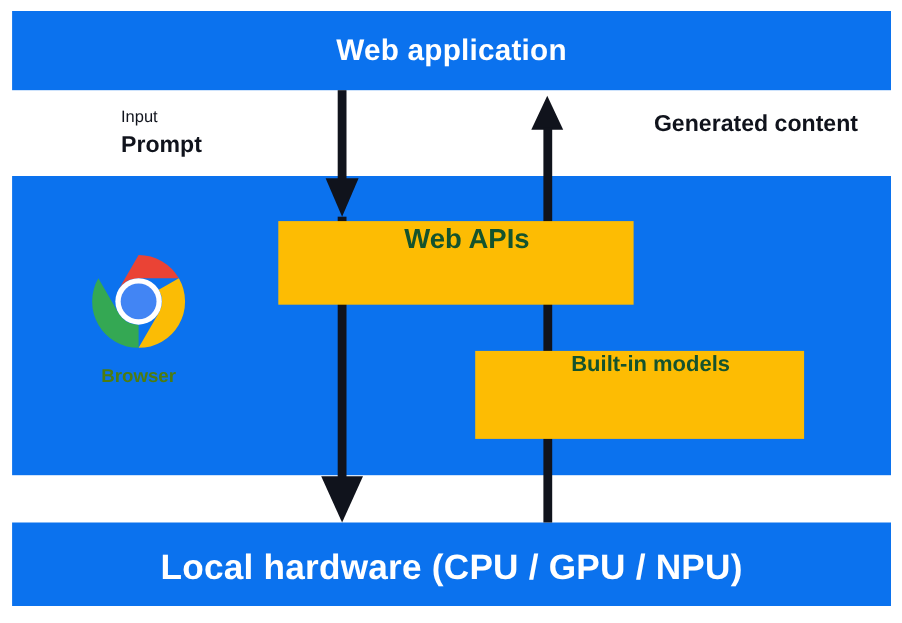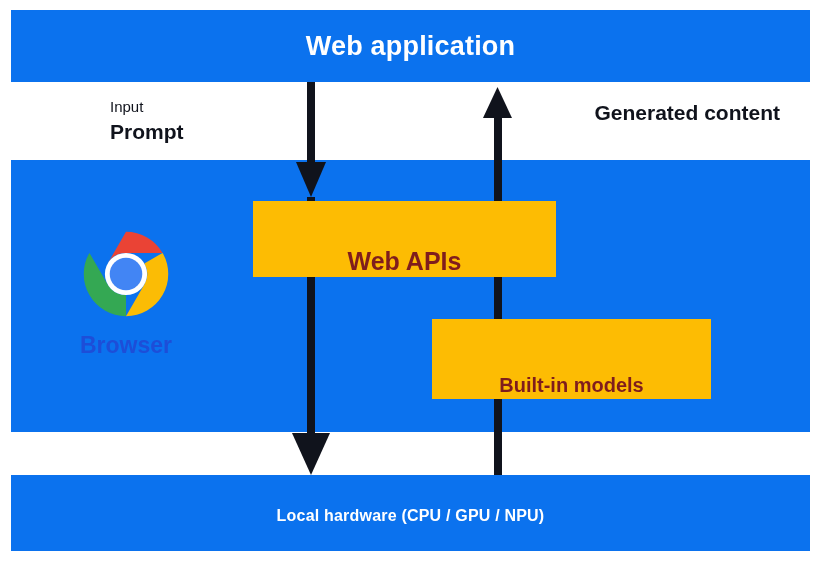--- a/index.html
+++ b/index.html
@@ -40,66 +40,67 @@
     white-space: nowrap;
   }
   #band-top .band-title {
     top: 50%;
     transform: translateY(-50%);
     font-size: 27px;
   }
   #band-bottom .band-title {
     top: 50%;
     transform: translateY(-50%);
-    font-size: 16px;
+    font-size: 32px;
   }
 
   
   #browser-group {
     position: absolute;
     left: 70px;
     top: 230px;
     width: 112px;
     text-align: center;
   }
   #chrome-logo {
     width: 88px;
     height: 88px;
     margin: 0 auto;
     display: block;
   }
   #browser-label {
     margin-top: 14px;
-    color: #1d4ed8;
-    font-size: 23px;
+    color: #4d7c0f;
+    font-size: 17px;
     font-weight: bold;
     white-space: nowrap;
   }
 
   
   #arrow-layer {
     position: absolute;
     left: 0;
     top: 0;
     width: 820px;
     height: 566px;
     pointer-events: none;
   }
 
   
   .yellow-box {
     position: absolute;
     background: #fdbc03;
     display: flex;
-    align-items: flex-end;
+    align-items: flex-start;
     justify-content: center;
     text-align: center;
-    color: #7f1d1d;
+    color: #14532d;
     font-weight: bold;
     line-height: 1.28;
+    padding-left: 20px;
   }
   #box-web-apis {
     left: 253px;
     top: 201px;
     width: 303px;
     height: 76px;
     font-size: 25px;
   }
   #box-builtin {
     left: 432px;

